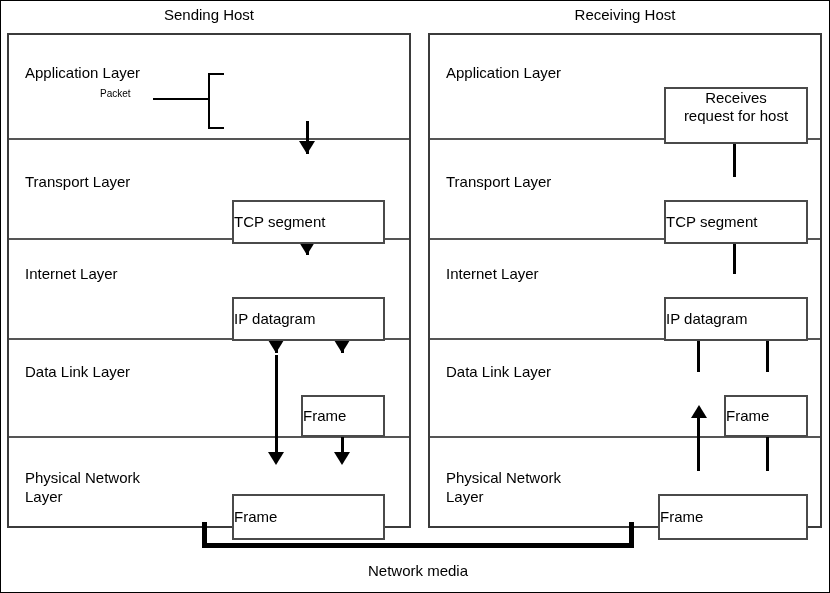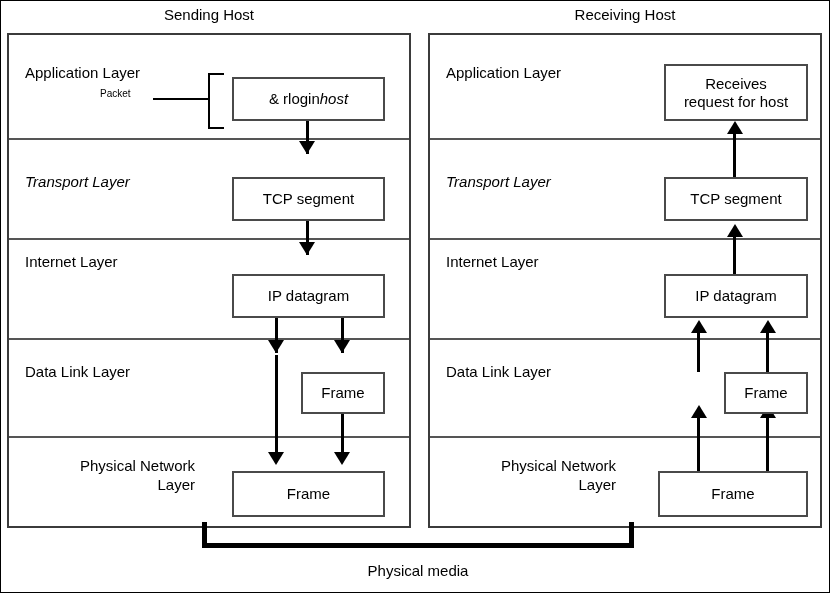--- a/index.html
+++ b/index.html
@@ -54,39 +54,40 @@
   .layer-row.last { border-bottom: none; }
 
   .layer-label {
     position: absolute;
     font-size: 15px;
     line-height: 19px;
     color: #000;
     white-space: pre-line;
   }
   .layer-label.indent-app   { left: 16px; top: 28px; }
-  .layer-label.indent-tr    { left: 16px; top: 32px; font-style: italic; }
-  .layer-label.indent-in    { left: 16px; top: 12px; }
+  .layer-label.indent-tr    { left: 16px; top: 32px; }
+  .layer-label.indent-in    { left: 16px; top: 24px; }
   .layer-label.indent-dl    { left: 16px; top: 22px; }
-  .layer-label.indent-ph    { left: 16px; top: 18px; text-align: right; width: 170px; }
+  .layer-label.indent-ph    { left: 16px; top: 30px; text-align: left; width: 170px; }
 
   
   .unit-box {
     position: absolute;
     border: 2px solid #4a4a4a;
     background: #ffffff;
     box-sizing: border-box;
     display: flex;
     align-items: center;
-    justify-content: center;
+    justify-content: flex-start;
     font-size: 15px;
     line-height: 18px;
     text-align: center;
     color: #000;
     z-index: 3;
+    margin-top: 23px;
   }
   .unit-box .ital { font-style: italic; }
 
   
   .packet-label {
     position: absolute;
     font-size: 10px;
     color: #000;
     white-space: nowrap;
     z-index: 4;
@@ -223,24 +224,20 @@
 
   <div class="arrow-line" style="left:341px; top:318px; height:35px;"></div>
   <div class="arrow-head down" style="left:334px; top:340px;"></div>
 
   <div class="arrow-line" style="left:275px; top:355px; height:105px;"></div>
   <div class="arrow-head down" style="left:268px; top:452px;"></div>
 
   <div class="arrow-line" style="left:341px; top:414px; height:46px;"></div>
   <div class="arrow-head down" style="left:334px; top:452px;"></div>
 
-  <div class="unit-box" style="left:232px; top:77px; width:153px; height:44px;">
-    <span>&amp; rlogin </span>
-      <span class="ital">host</span>
-  </div>
 
   <div class="unit-box" style="left:232px; top:177px; width:153px; height:44px;">TCP segment</div>
 
   <div class="unit-box" style="left:232px; top:274px; width:153px; height:44px;">IP datagram</div>
 
   <div class="unit-box" style="left:301px; top:372px; width:84px; height:42px;">Frame</div>
 
   <div class="unit-box" style="left:232px; top:471px; width:153px; height:46px;">Frame</div>
 
   <div class="packet-label" style="left:100px; top:88px;">Packet</div>
@@ -272,16 +269,16 @@
 
   <div class="unit-box" style="left:664px; top:177px; width:144px; height:44px;">TCP segment</div>
 
   <div class="unit-box" style="left:664px; top:274px; width:144px; height:44px;">IP datagram</div>
 
   <div class="unit-box" style="left:724px; top:372px; width:84px; height:42px;">Frame</div>
 
   <div class="unit-box" style="left:658px; top:471px; width:150px; height:46px;">Frame</div>
 
   <div class="media-bracket" style="left:202px; top:522px; width:432px; height:26px;"></div>
-  <div class="media-label" style="left:202px; top:562px; width:432px;">Physical media</div>
+  <div class="media-label" style="left:202px; top:562px; width:432px;">Network media</div>
 
   <div id="outer-border"></div>
 </div>
 
 </body></html>

